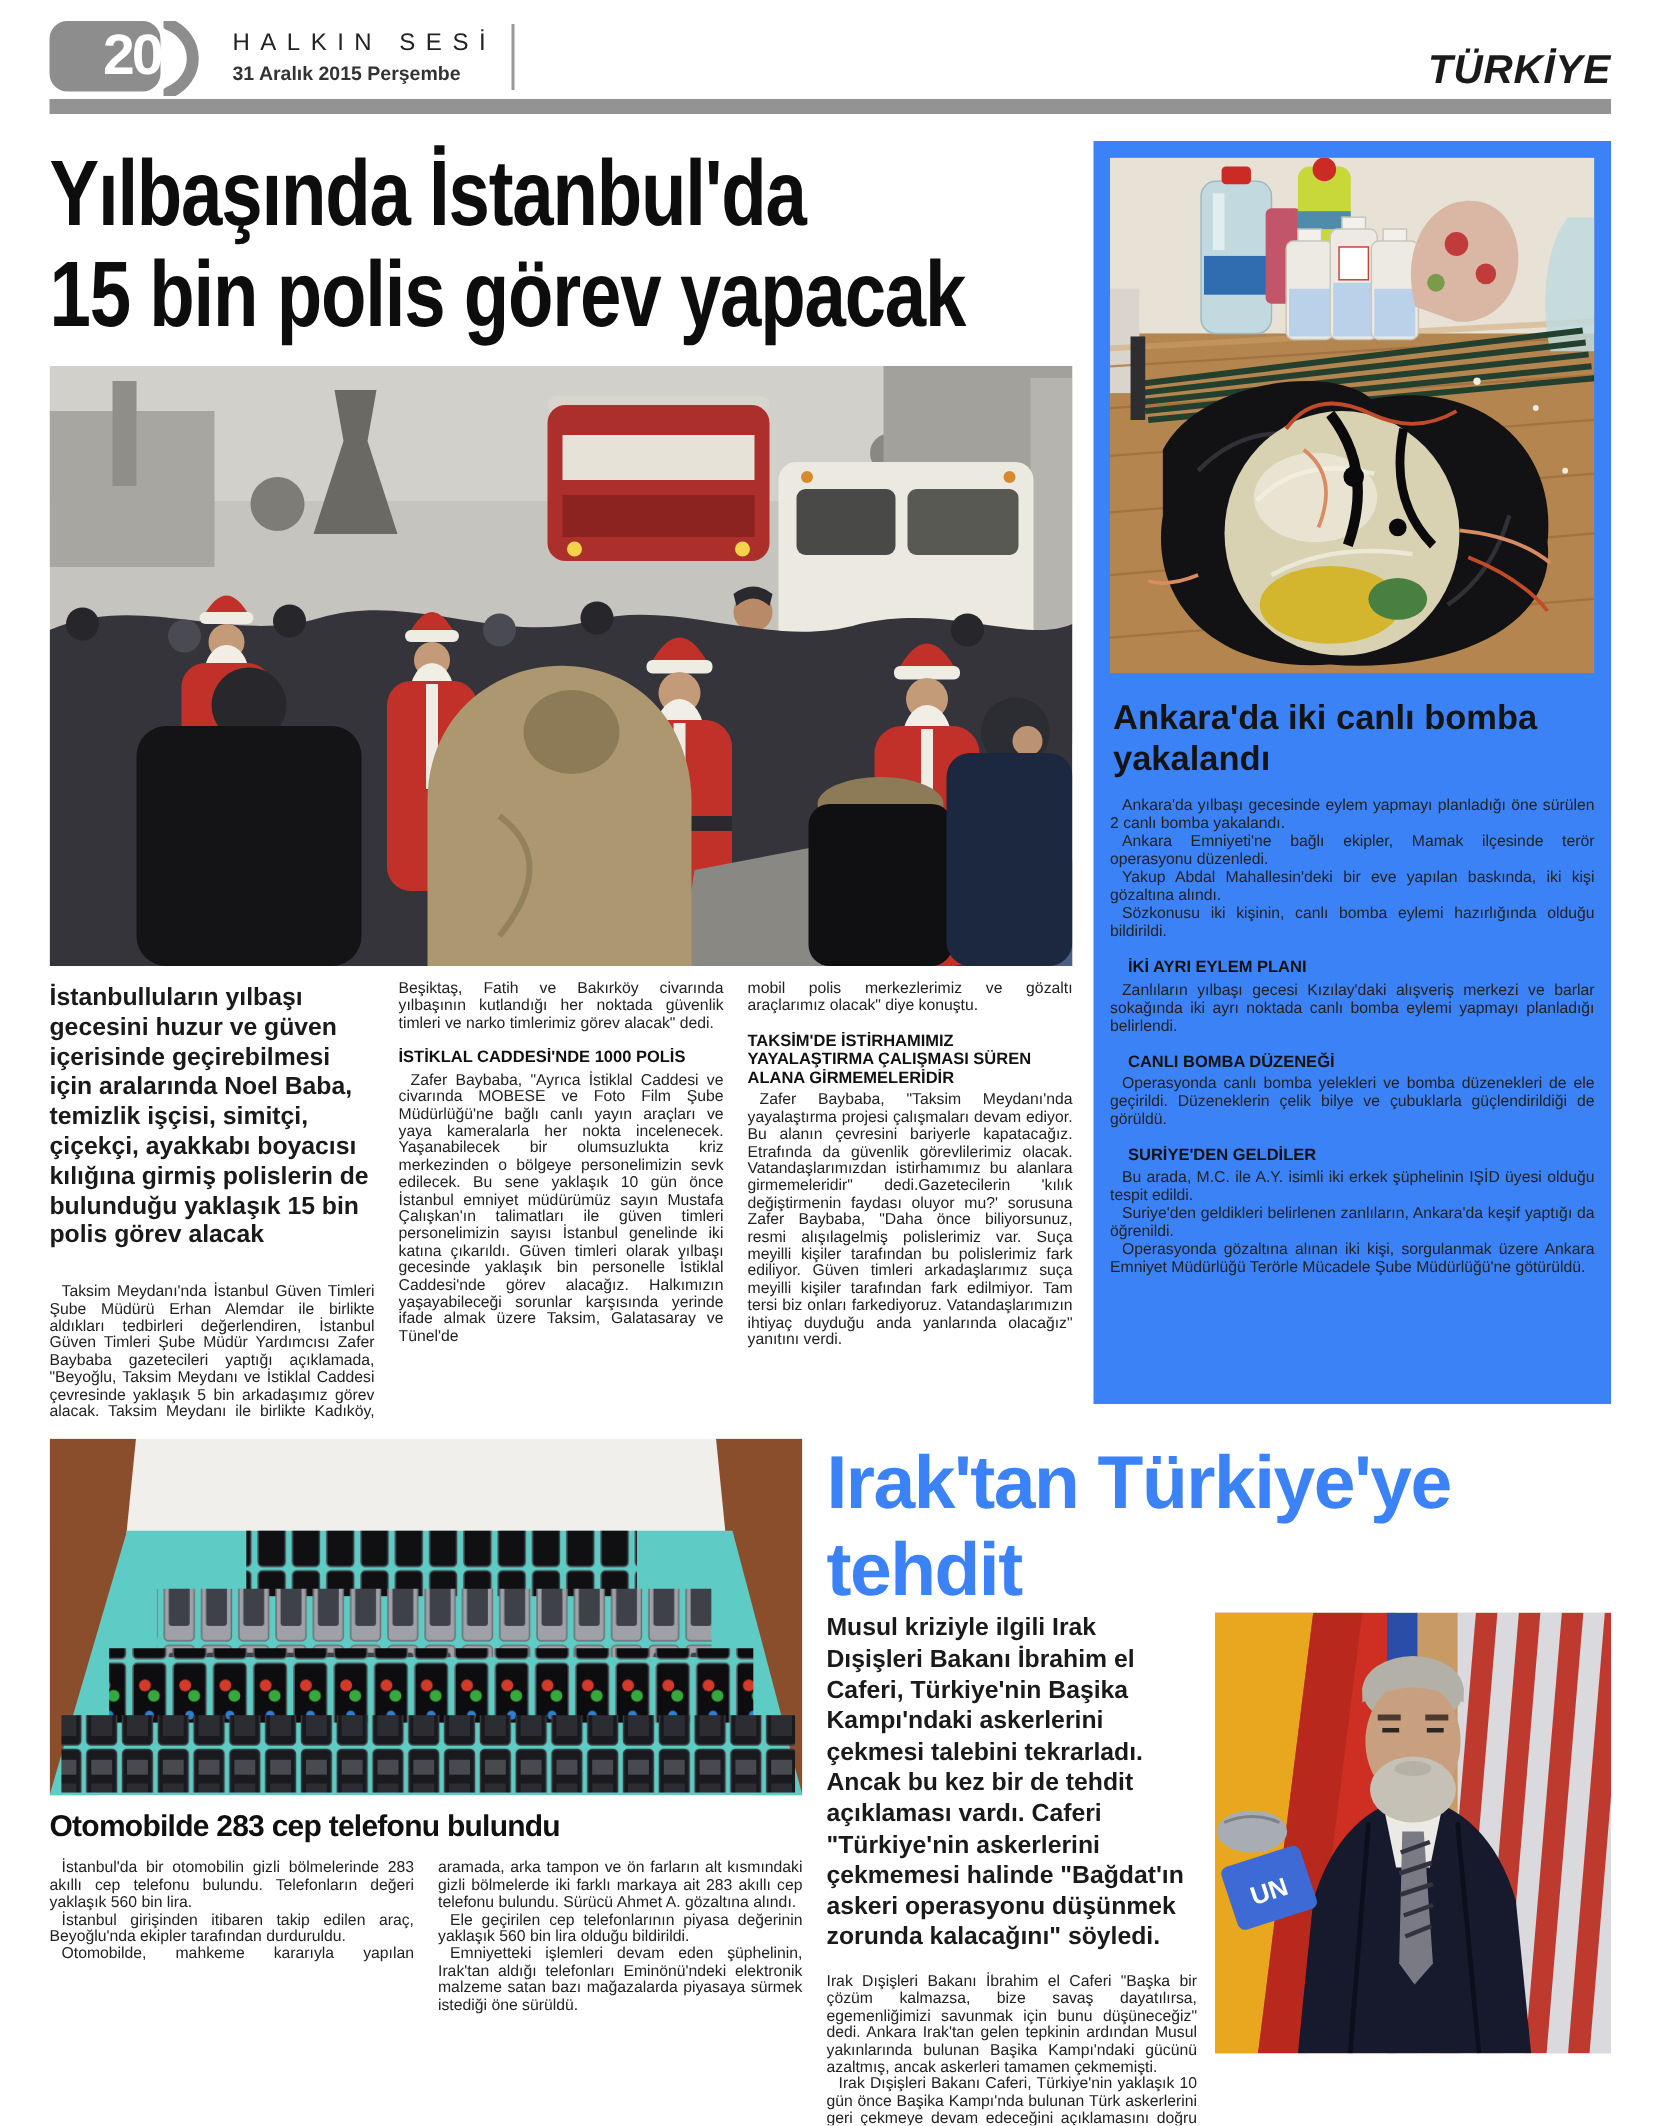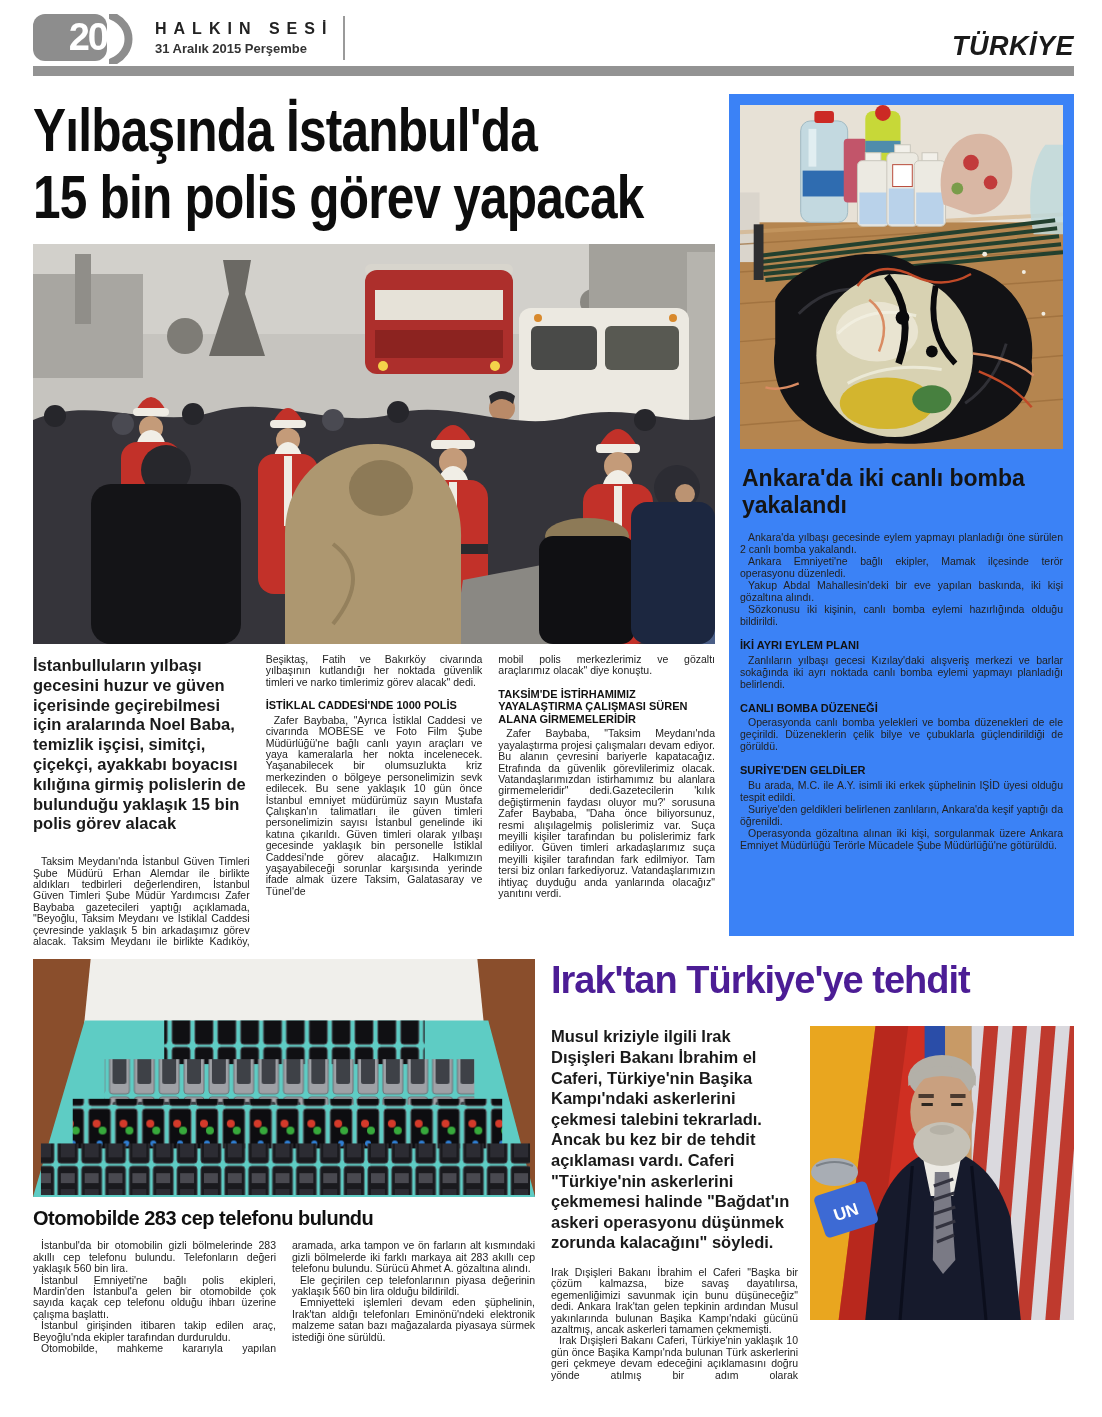--- a/index.html
+++ b/index.html
@@ -6,21 +6,21 @@
   .page{position:relative;width:1102px;height:1417px;background:#fff;overflow:hidden;
         font-family:"Liberation Sans",sans-serif;color:#1c1c1c;}
 
   
   .hdr{display:flex;align-items:flex-start;margin:14px 28px 0 33px;height:50px;}
   .pagenum-box{width:74px;height:47px;background:#8d8d8d;border-radius:12px;color:#fff;
                font-weight:bold;font-size:38px;display:flex;align-items:center;justify-content:flex-end;
                letter-spacing:-2px;}
   .notch{margin-left:2px;margin-top:0;}
   .mast{margin-left:16px;padding-top:6px;}
-  .mast-title{font-weight:bold;font-size:16px;letter-spacing:7px;color:#222;text-align:right;}
+  .mast-title{font-weight:normal;font-size:16px;letter-spacing:7px;color:#222;text-align:right;}
   .mast-date{font-weight:bold;font-size:13px;margin-top:3px;color:#333;}
   .hdr-divider{width:2px;height:44px;background:#9a9a9a;margin-left:10px;margin-top:2px;}
   .section-label{margin-left:auto;font-style:italic;font-weight:bold;font-size:27px;
                  letter-spacing:0.5px;align-self:flex-end;margin-bottom:2px;color:#1a1a1a;}
   .hdr-bar{height:10px;background:#939393;margin:2px 28px 0 33px;}
 
   
   .top-grid{display:grid;grid-template-columns:682px 1fr;gap:14px;margin:18px 28px 0 33px;}
 
   .big-headline{margin:2px 0 0 0;font-weight:bold;color:#0d0d0d;}
@@ -38,32 +38,32 @@
   .ni{text-indent:0;}
   .lead{font-weight:bold;font-size:16.5px;line-height:19.8px;margin:2px 0 22px;text-align:left;
         text-indent:0;color:#1a1a1a;}
   .subhead{font-size:11px;font-weight:bold;margin:11px 0 3px;line-height:12.5px;color:#111;}
 
   
   .sidebar{background:#3b82f6;height:842px;box-sizing:border-box;padding:11px 11px 12px;}
   .bomb-photo{width:100%;height:344px;}
   .sb-headline{font-size:23px;line-height:27px;font-weight:bold;margin:16px 2px 12px;color:#141414;}
   .sidebar .para{font-size:10.5px;line-height:12px;}
-  .sidebar .subhead{margin:12px 0 2px;font-size:11px;}
+  .sidebar .subhead{margin:12px 12px 2px;font-size:11px;}
 
   
   .bottom-grid{display:flex;gap:16px;margin:12px 28px 0 33px;}
   .phones-story{width:502px;flex:none;}
   .phones-photo{width:502px;height:238px;}
   .ph-headline{font-size:20px;font-weight:bold;margin:10px 0 10px;letter-spacing:-0.5px;color:#101010;}
   .cols2{display:flex;gap:16px;}
   .cols2 .col{flex:1;min-width:0;}
 
   .iraq-story{flex:1;min-width:0;padding-top:0;}
-  .iq-headline{font-size:38px;font-weight:bold;margin:0 0 24px;letter-spacing:-1px;color:#4c1d95;}
+  .iq-headline{font-size:50px;font-weight:bold;margin:0 0 0;letter-spacing:-1px;color:#3b82f6;}
   .iq-body{display:flex;gap:12px;}
   .iq-left{width:247px;flex:none;}
   .iq-right{flex:1;min-width:0;}
   .caferi-photo{width:100%;height:294px;}
   .lead2{font-weight:bold;font-size:16.5px;line-height:20.6px;margin:0 0 14px;text-align:left;
          text-indent:0;color:#1a1a1a;}
   .iq-right .para{margin-top:8px;}
 </style>
 </head>
 <body>
@@ -337,21 +337,20 @@
           <rect x="132" y="62" width="262" height="44" fill="url(#pRow1)"></rect>
           <rect x="72" y="101" width="372" height="46" fill="url(#pRow2)"></rect>
           <rect x="40" y="141" width="432" height="50" fill="url(#pRow3)"></rect>
           <rect x="8" y="186" width="492" height="52" fill="url(#pRow4)"></rect>
         </svg>
       </div>
       <h2 class="ph-headline">Otomobilde 283 cep telefonu bulundu</h2>
       <div class="cols2">
         <div class="col">
           <p class="para">İstanbul'da bir otomobilin gizli bölmelerinde 283 akıllı cep telefonu bulundu. Telefonların değeri yaklaşık 560 bin lira.</p>
-          <p class="para">İstanbul Emniyeti'ne bağlı polis ekipleri, Mardin'den İstanbul'a gelen bir otomobilde çok sayıda kaçak cep telefonu olduğu ihbarı üzerine çalışma başlattı.</p>
           <p class="para">İstanbul girişinden itibaren takip edilen araç, Beyoğlu'nda ekipler tarafından durduruldu.</p>
           <p class="para cont">Otomobilde, mahkeme kararıyla yapılan</p>
         </div>
         <div class="col">
           <p class="para ni">aramada, arka tampon ve ön farların alt kısmındaki gizli bölmelerde iki farklı markaya ait 283 akıllı cep telefonu bulundu. Sürücü Ahmet A. gözaltına alındı.</p>
           <p class="para">Ele geçirilen cep telefonlarının piyasa değerinin yaklaşık 560 bin lira olduğu bildirildi.</p>
           <p class="para">Emniyetteki işlemleri devam eden şüphelinin, Irak'tan aldığı telefonları Eminönü'ndeki elektronik malzeme satan bazı mağazalarda piyasaya sürmek istediği öne sürüldü.</p>
         </div>
       </div>
     </section>

